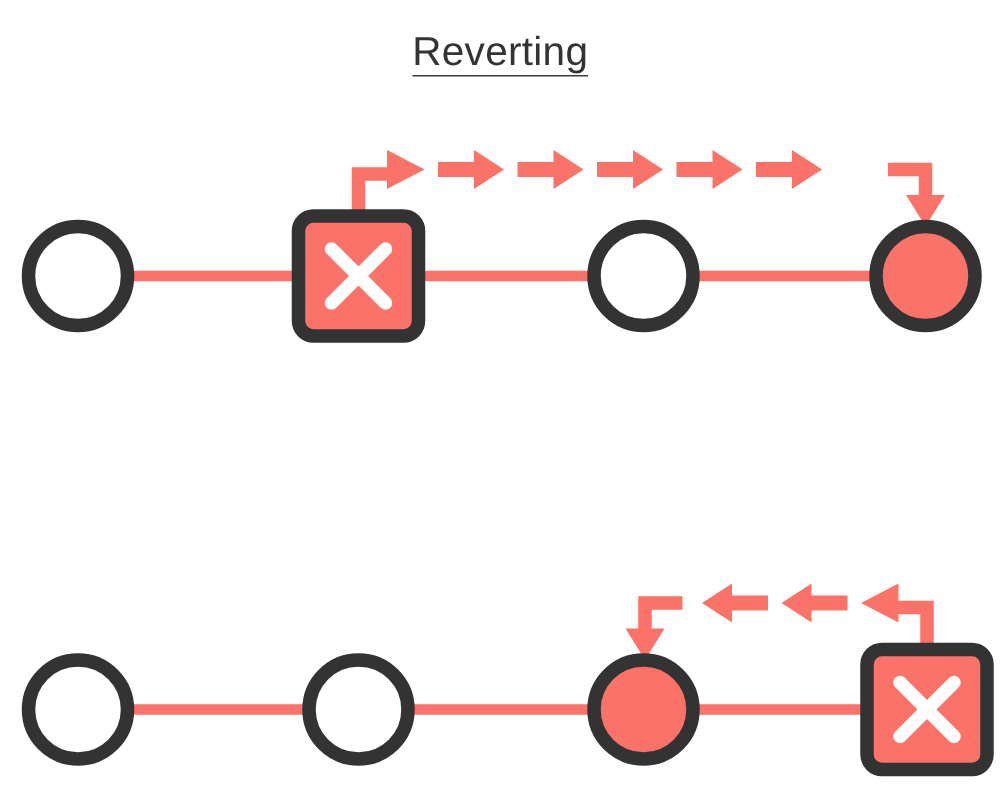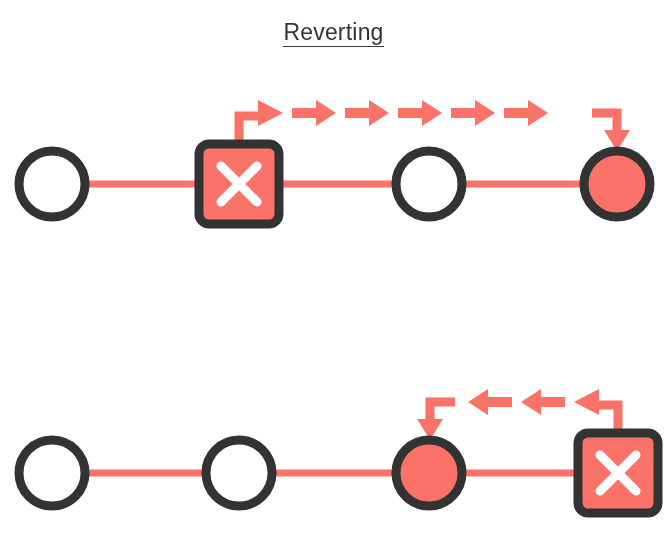--- a/index.html
+++ b/index.html
@@ -26,21 +26,21 @@
   }
   #panel-reverting { top: 0; height: 270px; }
   #panel-resetting { top: 269px; height: 270px; }
 
   .panel-title {
     position: absolute;
     left: 0;
     width: 667px;
     text-align: center;
     color: #333333;
-    font-size: 23px;
+    font-size: 27px;
     font-family: "Liberation Sans", sans-serif;
     letter-spacing: 0.2px;
     white-space: nowrap;
   }
   .panel-title span {
     display: inline-block;
     border-bottom: 1.5px solid #3a3a3a;
     padding-bottom: 2px;
     line-height: 1.05;
   }

